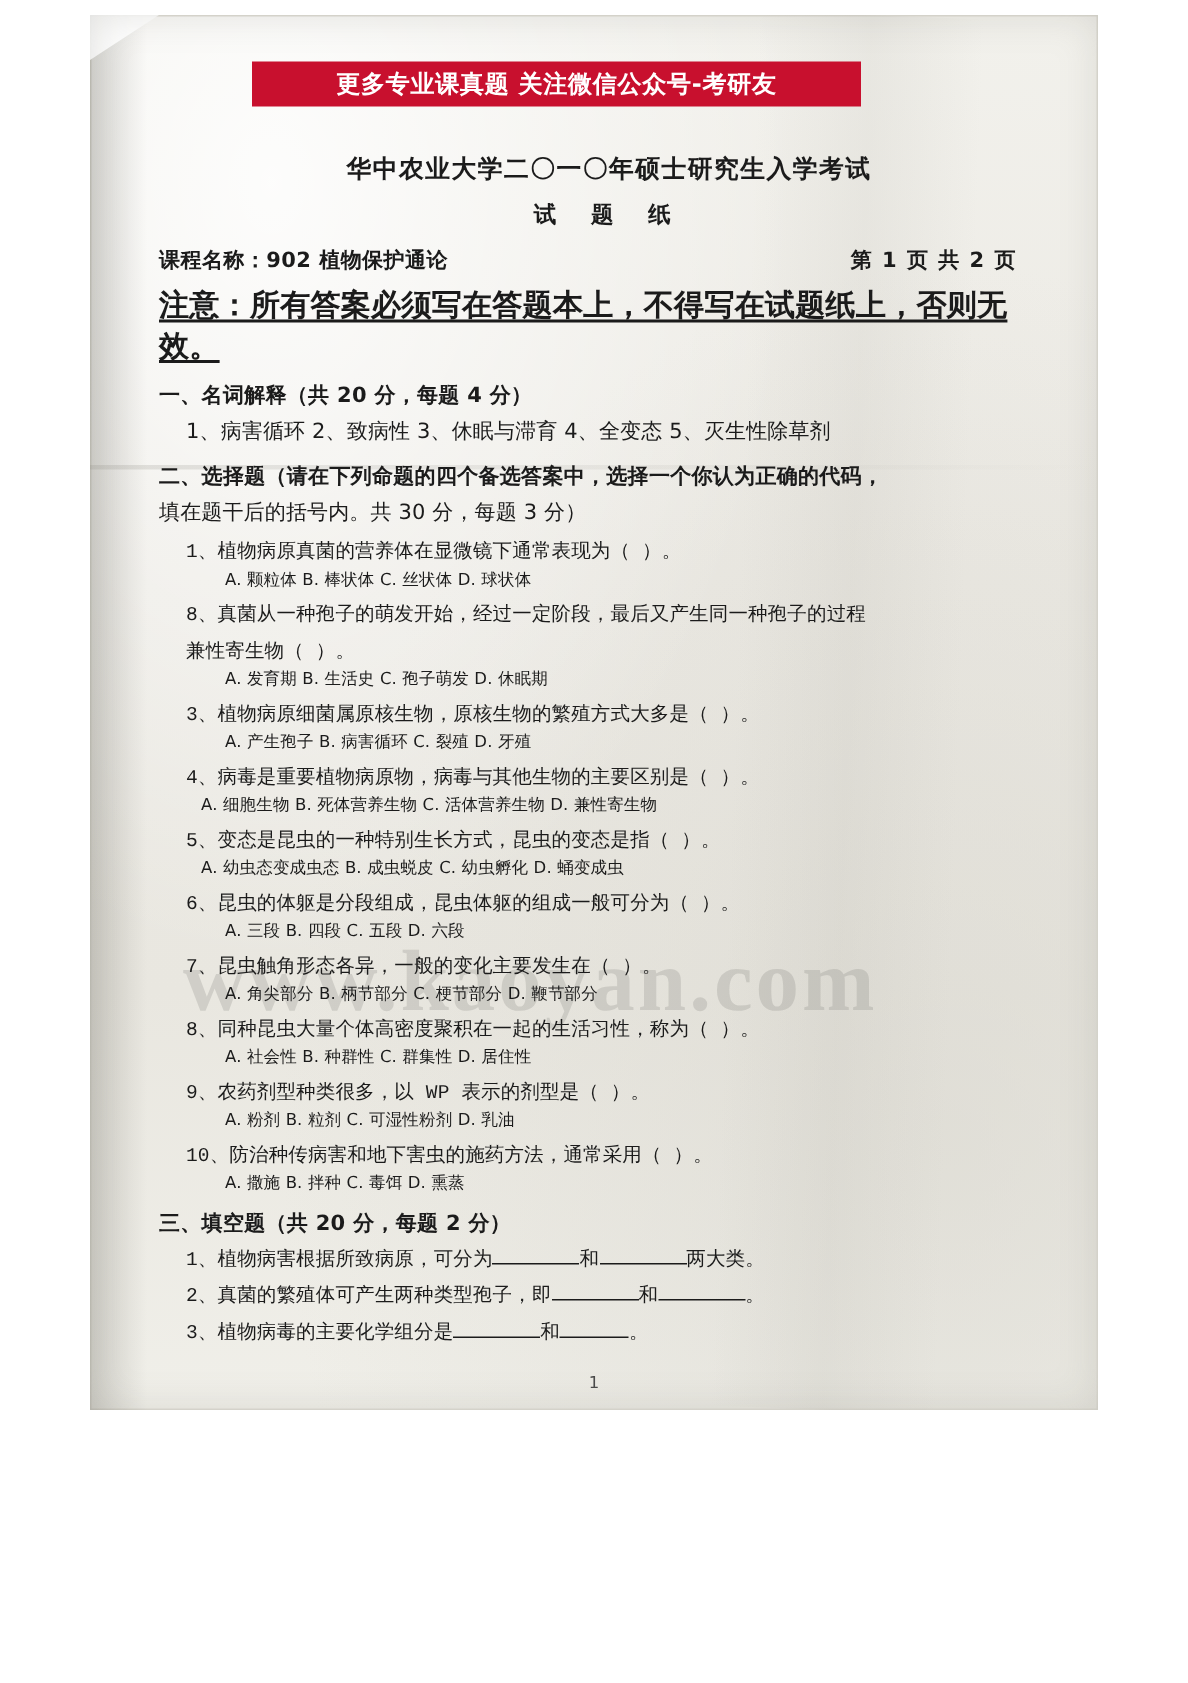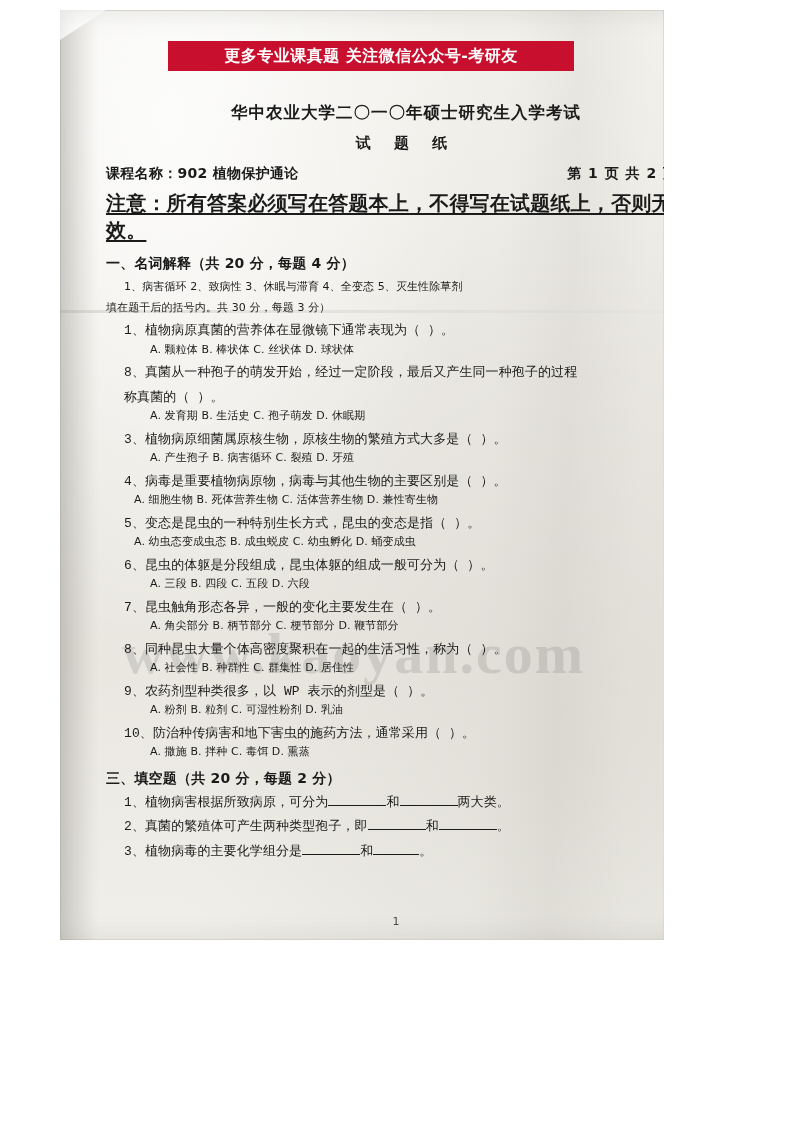--- a/index.html
+++ b/index.html
@@ -21,21 +21,21 @@
     width: 792px;
     height: 1122px;
     background: #ffffff;
   }
 
   
   .scan {
     position: absolute;
     left: 60px;
     top: 10px;
-    width: 604px;
+    width: 672px;
     height: 930px;
     background: #efeee9;
     background-image:
       radial-gradient(ellipse at 18% 12%, rgba(255,255,255,0.85) 0%, rgba(255,255,255,0) 45%),
       radial-gradient(ellipse at 85% 80%, rgba(215,213,205,0.55) 0%, rgba(255,255,255,0) 55%),
       linear-gradient(180deg, #f2f1ec 0%, #ebe9e3 40%, #e9e7e0 70%, #f0efe9 100%);
     box-shadow: 0 0 0 1px #dedcd4 inset;
     overflow: hidden;
   }
 
@@ -152,21 +152,21 @@
     letter-spacing: 0.2px;
   }
 
   .section-head {
     font-size: 14px;
     font-weight: bold;
     margin: 9px 0 5px 0;
     letter-spacing: 0.2px;
   }
   .para {
-    font-size: 11px;
+    font-size: 14px;
     line-height: 1.55;
     margin: 2px 0 4px 0;
     letter-spacing: 0.1px;
   }
   .q {
     font-size: 13px;
     line-height: 1.5;
     margin: 5px 0 1px 0;
     letter-spacing: 0.1px;
     font-family: Liberation Mono, monospace;
@@ -221,27 +221,28 @@
       <div class="meta-row">
         <span class="meta-left">课程名称：902 植物保护通论</span>
         <span class="meta-right">第 1 页 共 2 页</span>
       </div>
 
       <div class="notice">注意：所有答案必须写在答题本上，不得写在试题纸上，否则无效。</div>
 
       <div class="section-head">一、名词解释（共 20 分，每题 4 分）</div>
       <div class="para indent">1、病害循环 2、致病性 3、休眠与滞育 4、全变态 5、灭生性除草剂</div>
 
+      <div class="section-head">二、选择题（请在下列命题的四个备选答案中，选择一个你认为正确的代码，</div>
       <div class="para">填在题干后的括号内。共 30 分，每题 3 分）</div>
 
       <div class="q indent">1、植物病原真菌的营养体在显微镜下通常表现为（      ）。</div>
       <div class="opts">A. 颗粒体      B. 棒状体      C. 丝状体      D. 球状体</div>
 
       <div class="q indent">8、真菌从一种孢子的萌发开始，经过一定阶段，最后又产生同一种孢子的过程</div>
-      <div class="q indent">称真菌的（      ）。</div>
+      <div class="q indent">兼性寄生物（      ）。</div>
       <div class="opts">A. 发育期        B. 生活史        C. 孢子萌发      D. 休眠期</div>
 
       <div class="q indent">3、植物病原细菌属原核生物，原核生物的繁殖方式大多是（      ）。</div>
       <div class="opts">A. 产生孢子     B. 病害循环       C. 裂殖          D. 牙殖</div>
 
       <div class="q indent">4、病毒是重要植物病原物，病毒与其他生物的主要区别是（       ）。</div>
       <div class="opts tight">A. 细胞生物 B. 死体营养生物 C. 活体营养生物 D. 兼性寄生物</div>
 
       <div class="q indent">5、变态是昆虫的一种特别生长方式，昆虫的变态是指（      ）。</div>
       <div class="opts tight">A. 幼虫态变成虫态   B. 成虫蜕皮   C. 幼虫孵化   D. 蛹变成虫</div>

